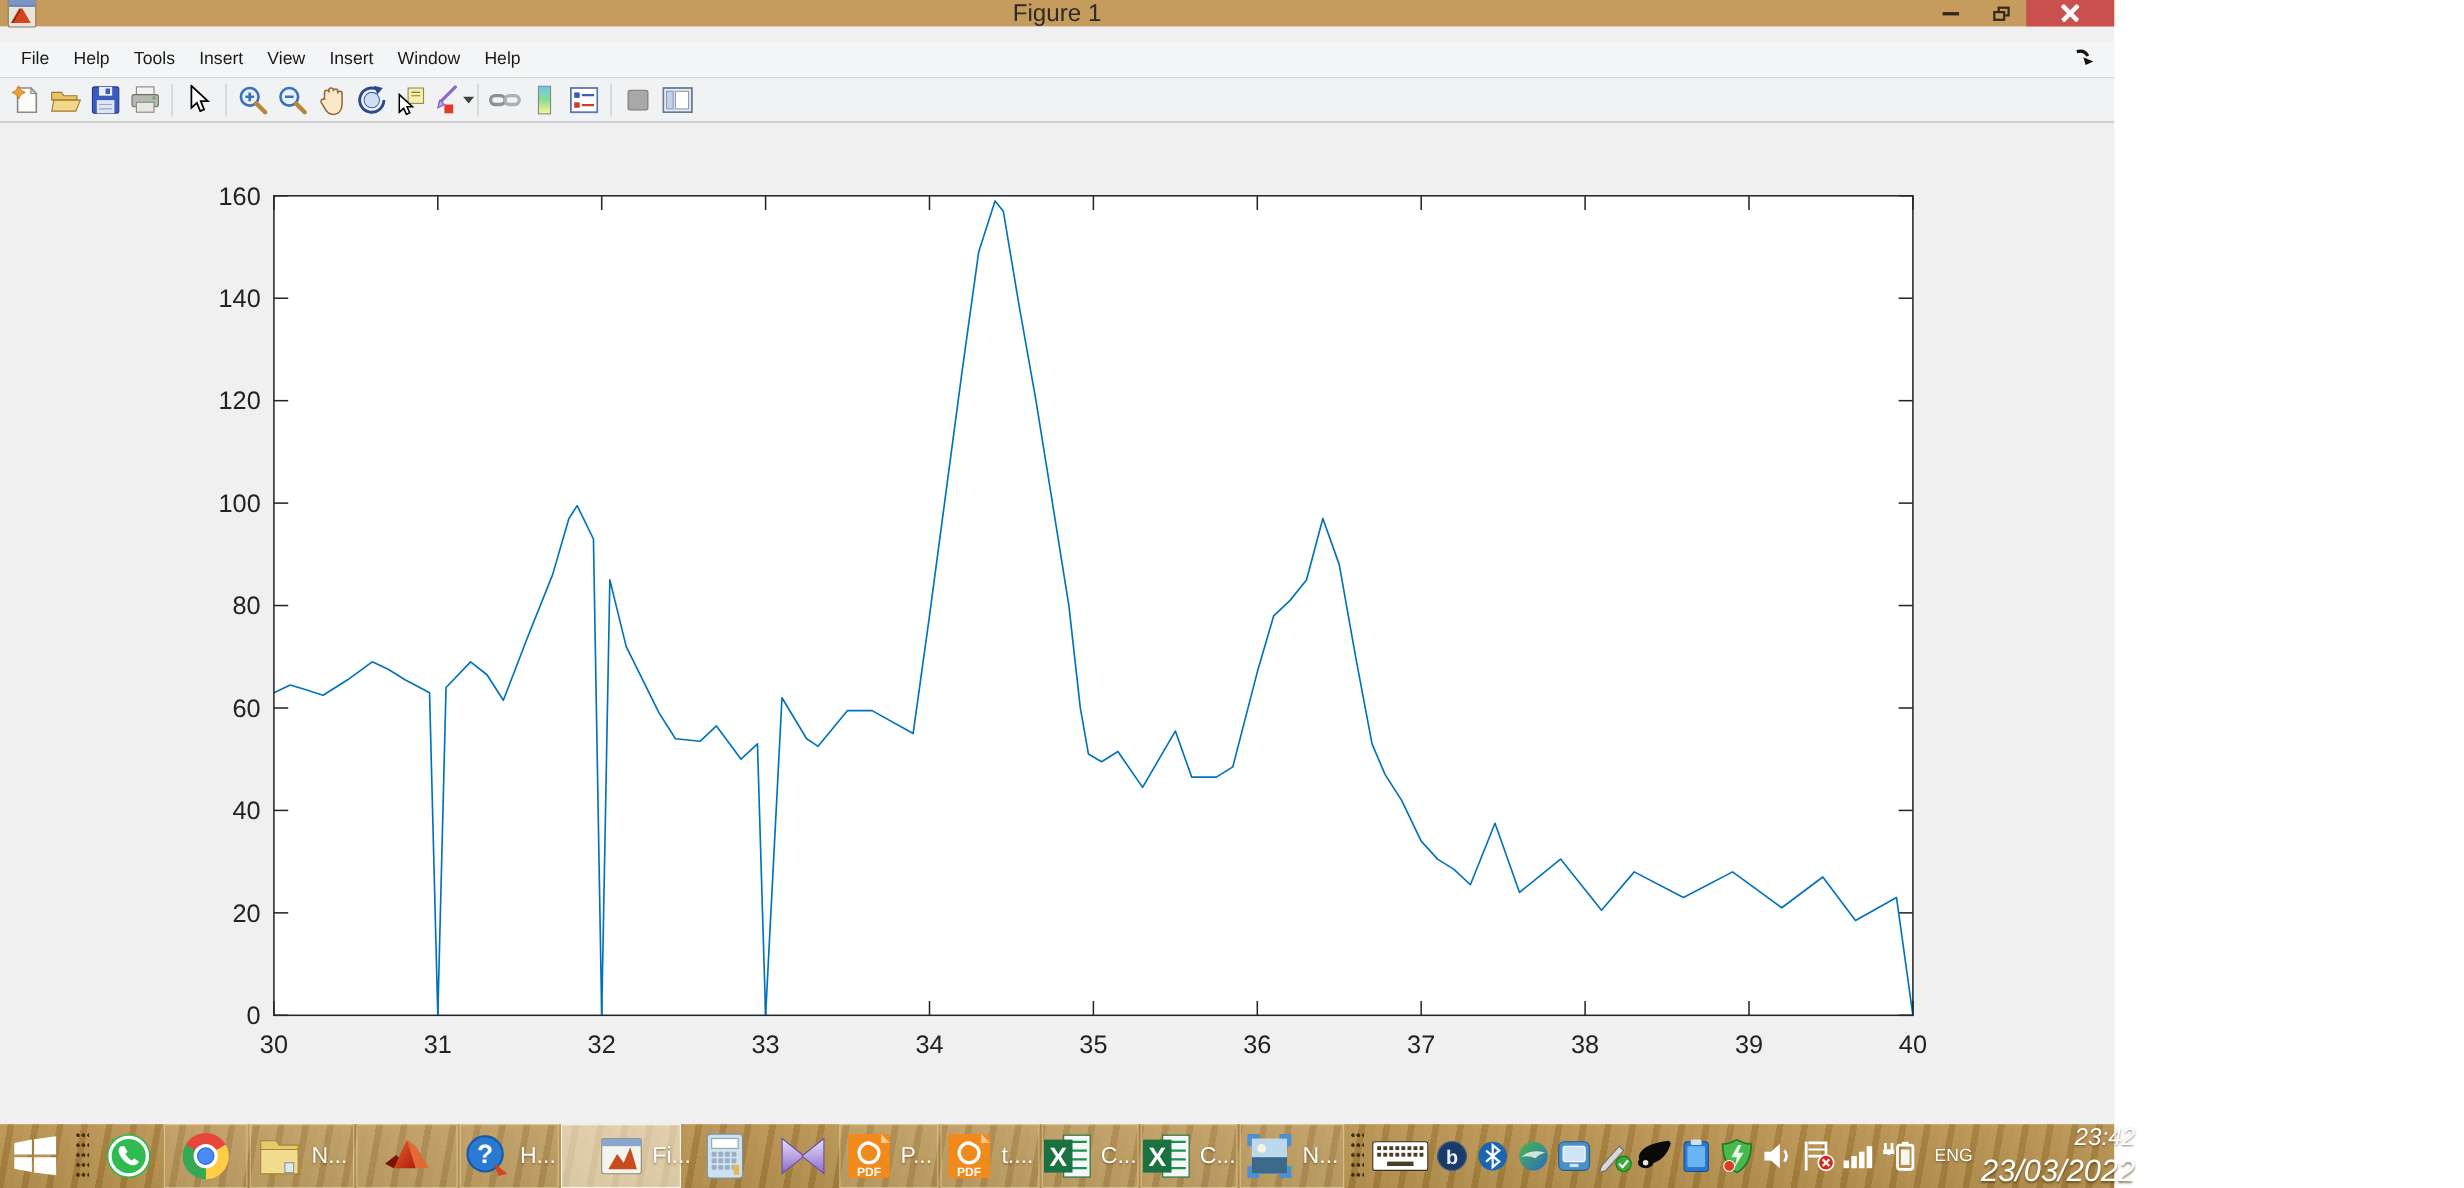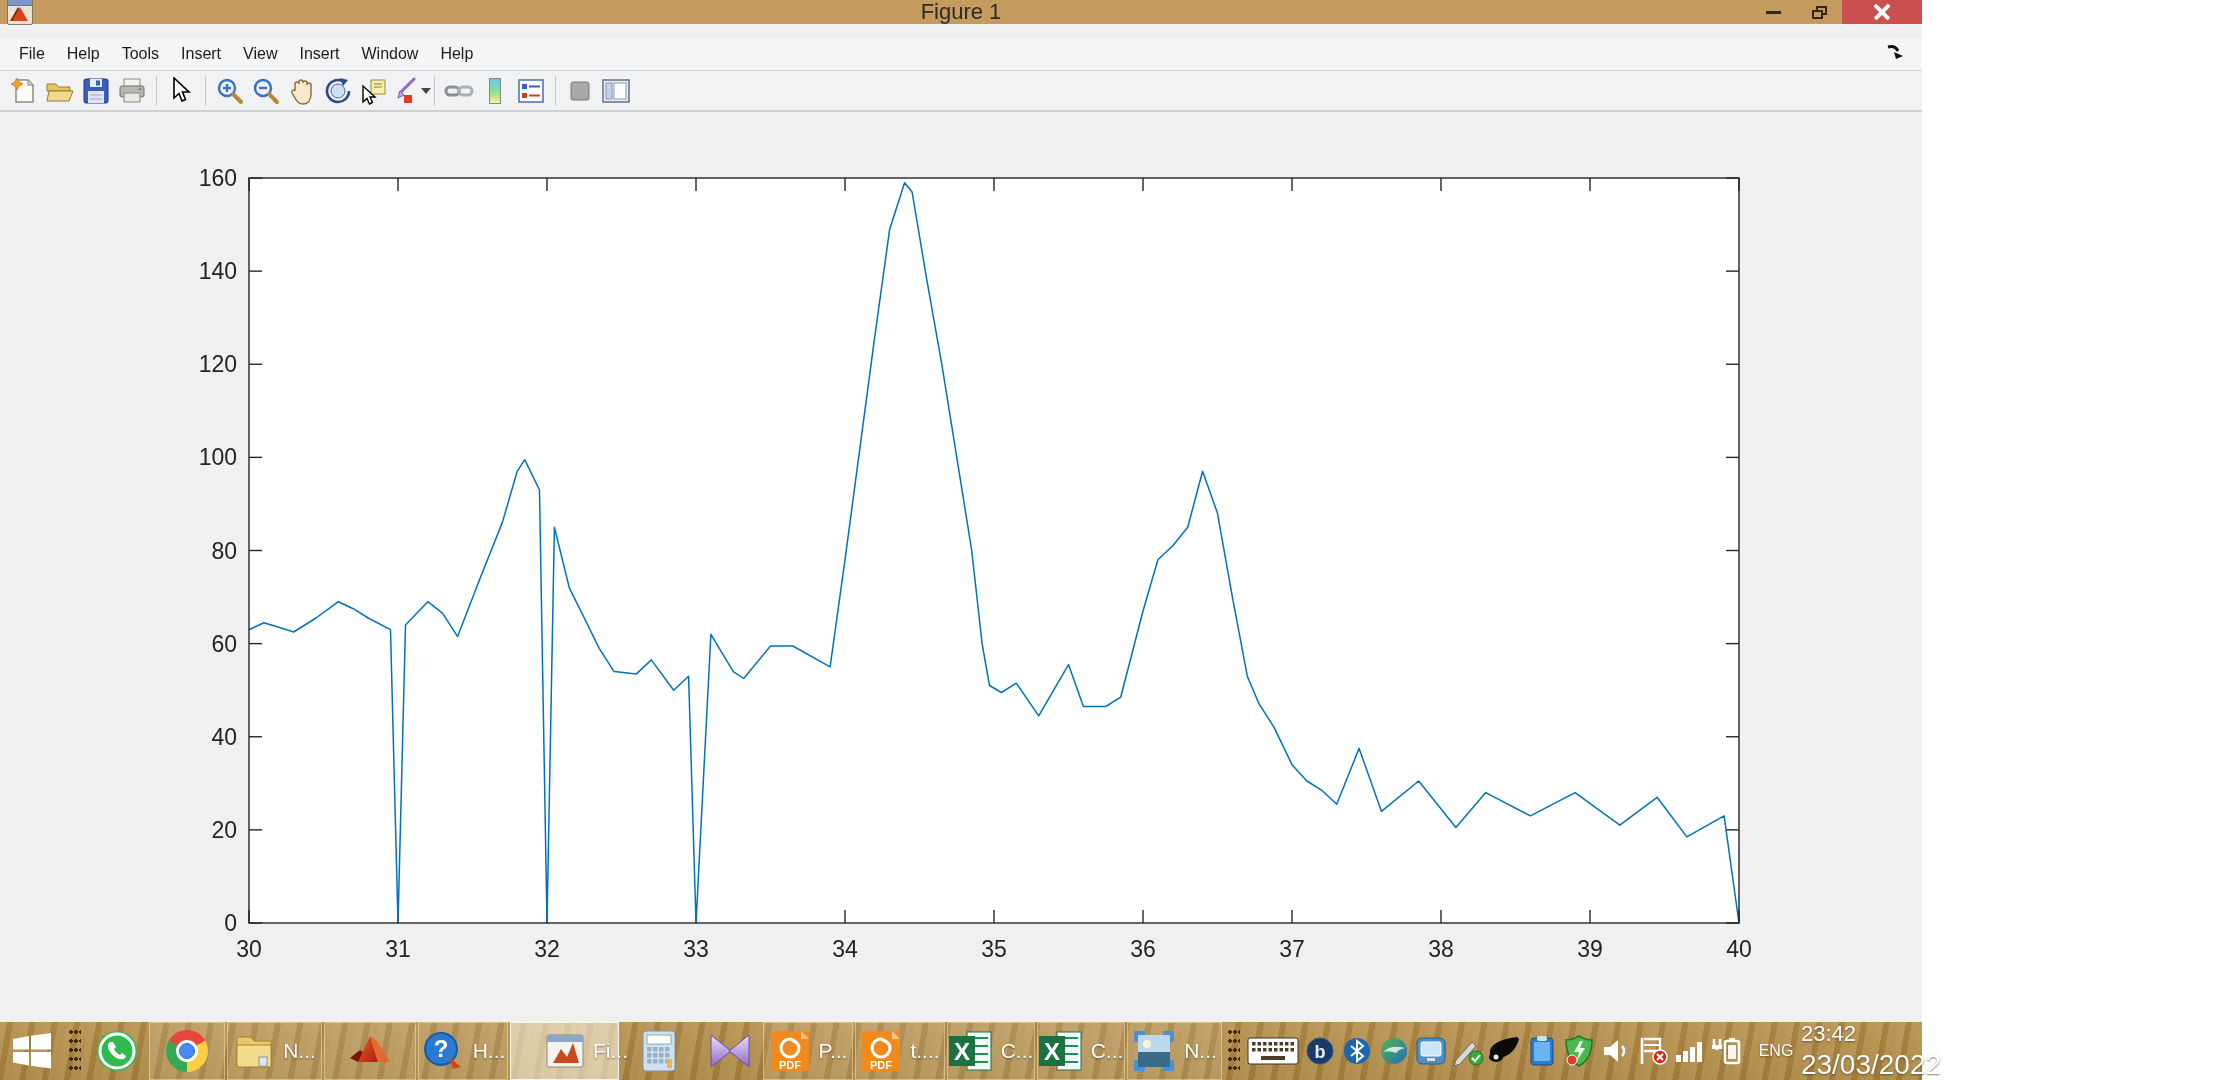--- a/index.html
+++ b/index.html
@@ -46,21 +46,21 @@
     background:
       repeating-linear-gradient(100deg, rgba(255,235,190,.14) 0 7px, rgba(120,85,30,.16) 7px 13px, rgba(255,240,200,.10) 13px 22px),
       linear-gradient(#b38d4d, #a5813f);
     display:flex; align-items:center; padding:0 8px 0 0; }
   .tb-item { height:58px; display:flex; align-items:center; justify-content:center; position:relative; flex:0 0 auto; }
   .tb-boxed { border:1px solid rgba(240,220,170,.55); background:rgba(255,255,255,.10); margin:0 1px; }
   .tb-active { background:rgba(255,250,235,.55); border:1px solid rgba(255,255,255,.8); }
   .tb-label { font-size:21px; color:#fff; margin-left:8px; text-shadow:0 1px 2px rgba(60,40,0,.6); }
   .grip { width:12px; height:42px; background:radial-gradient(circle at 2px 2px, rgba(50,33,5,.9) 1.6px, rgba(255,255,255,0) 1.8px); background-size:5px 9px; }
   .tray-text { font-size:16px; color:#fff; text-shadow:0 1px 2px rgba(60,40,0,.6); }
-  .clock { text-align:left; color:#fff; line-height:1.25; text-shadow:0 1px 2px rgba(60,40,0,.6); }
+  .clock { text-align:right; color:#fff; line-height:1.25; text-shadow:0 1px 2px rgba(60,40,0,.6);font-style:italic; }
   .clock .t { font-size:22px; } .clock .d { font-size:28px; }
 
   .icon-wrap { display:flex; align-items:center; justify-content:center; }
   svg text { font-family:"Liberation Sans", sans-serif; }
 </style>
 </head>
 <body>
 
 <div class="screen">
   <div class="window">

